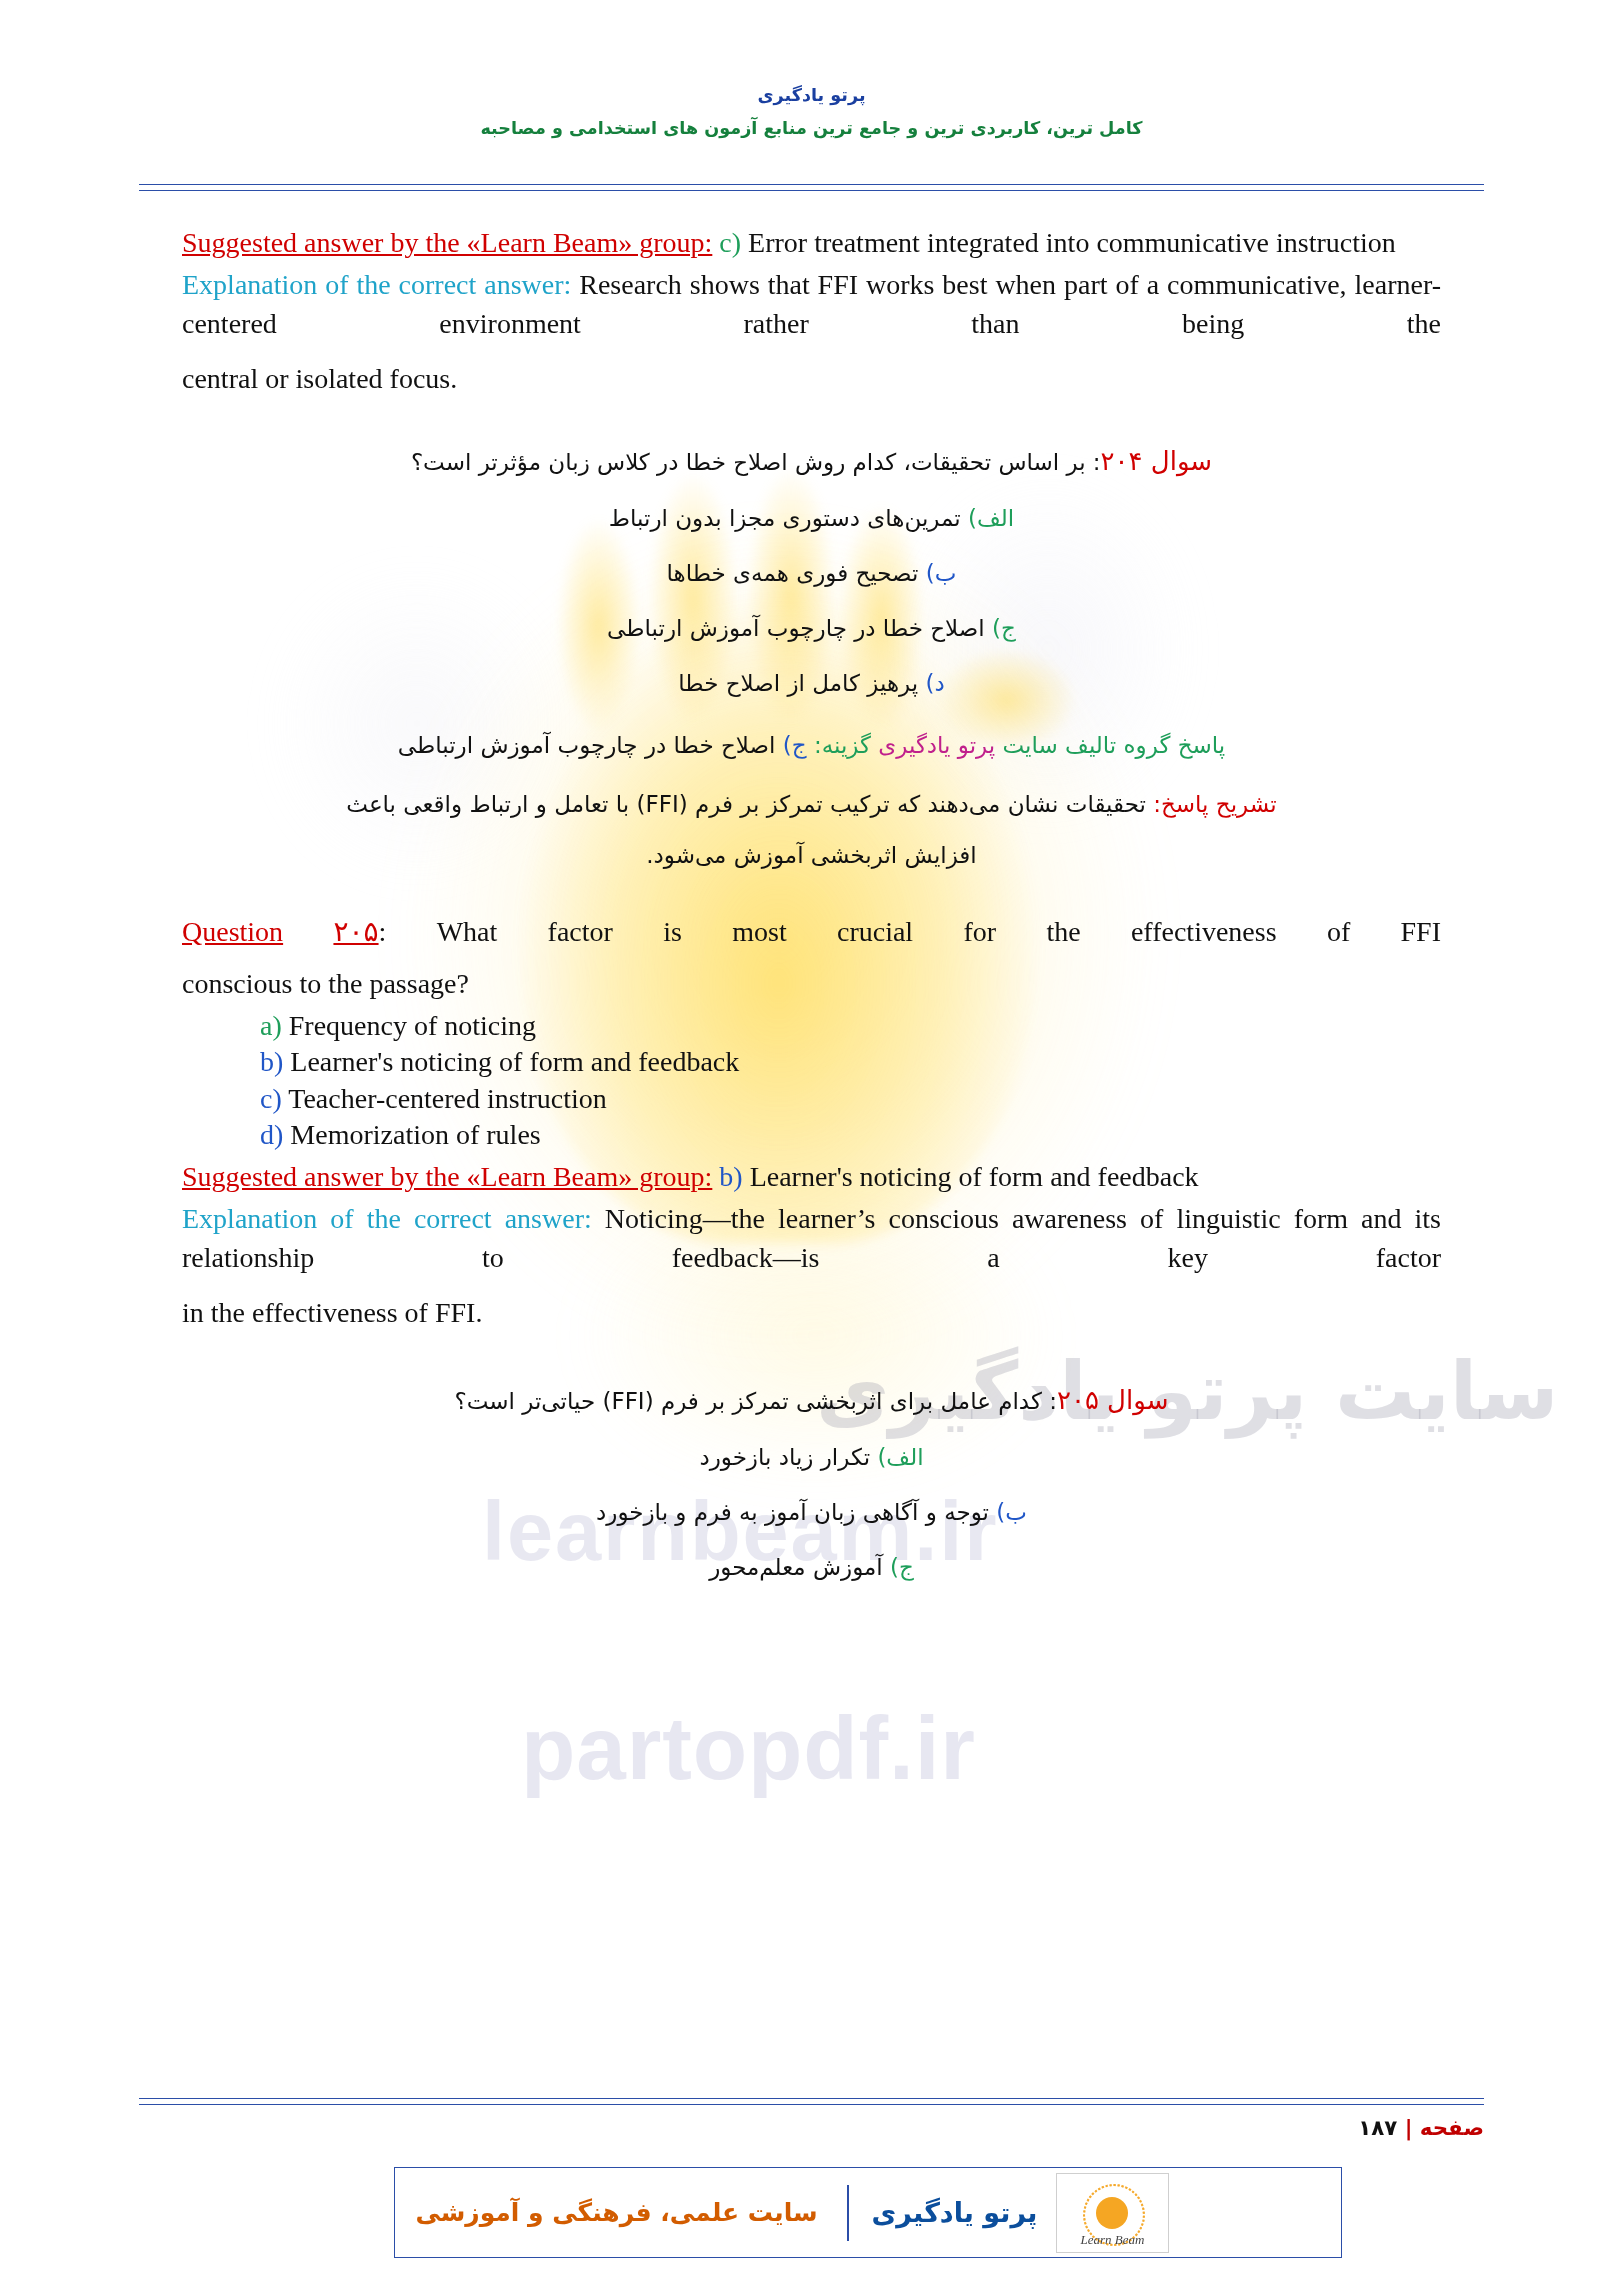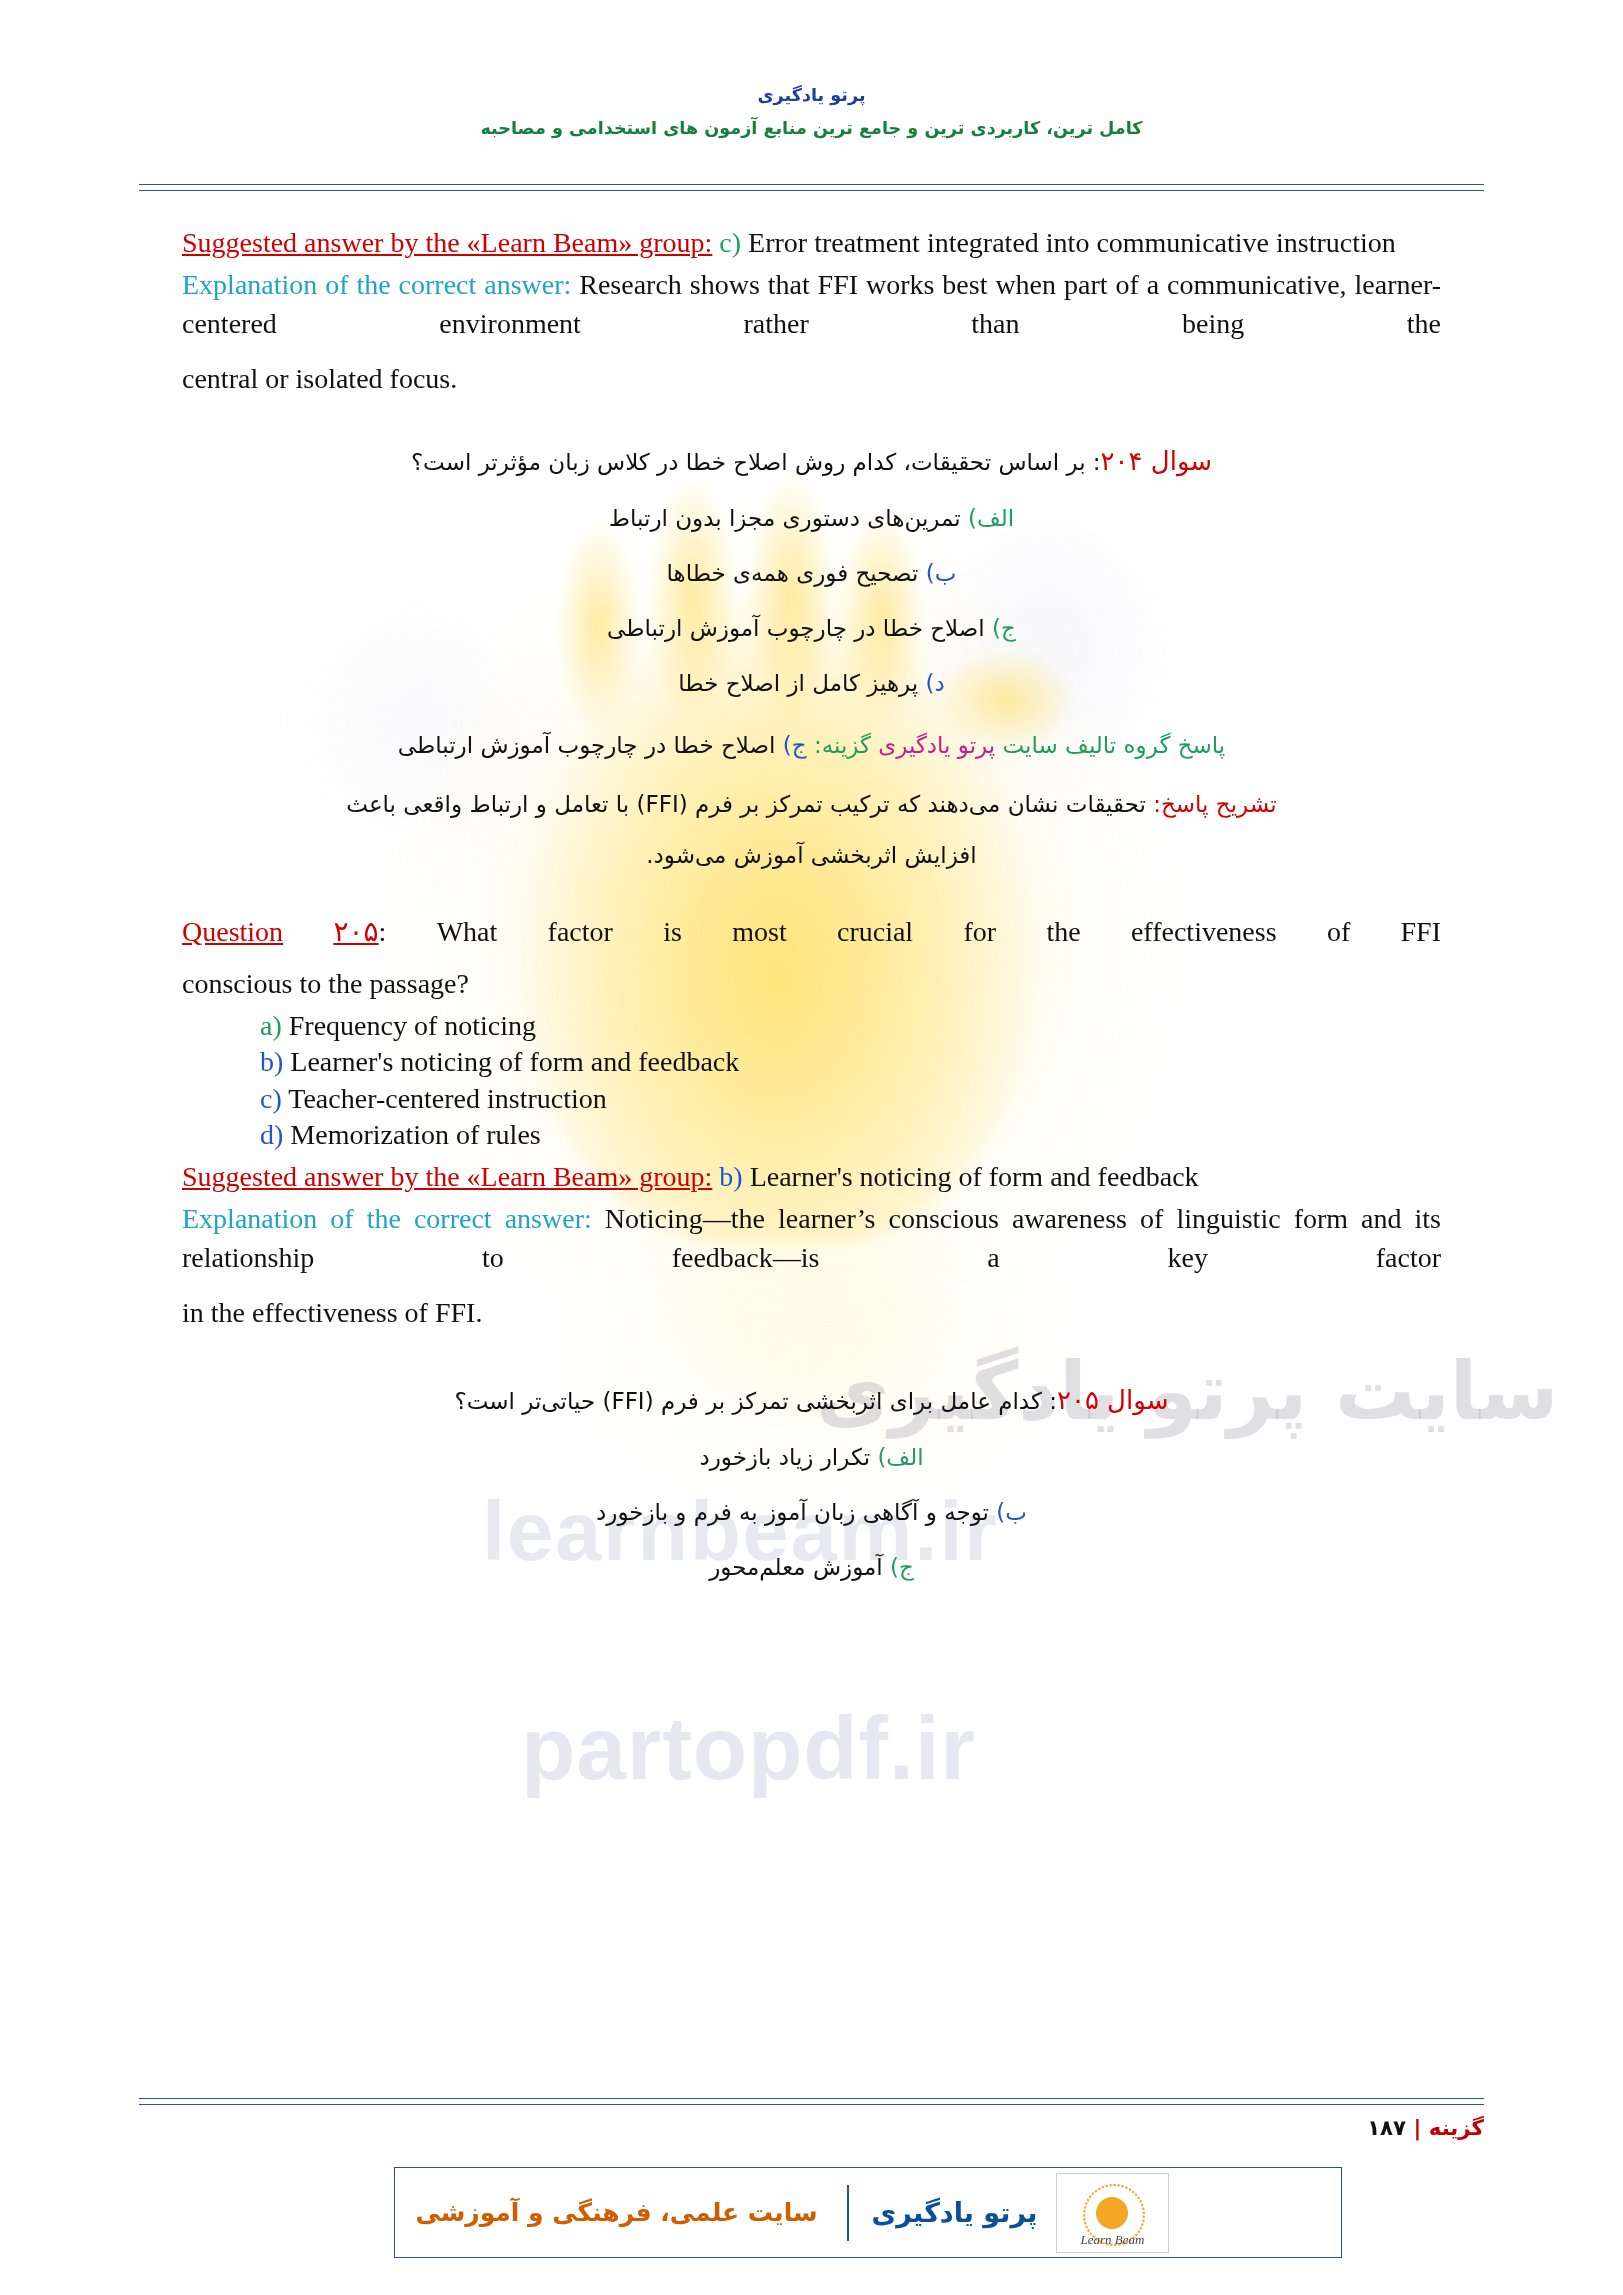--- a/index.html
+++ b/index.html
@@ -413,21 +413,21 @@
       <span class="fa-grn">ج)</span>
       <span>آموزش معلم‌محور</span>
     </div>
 
   </div>
 
   <div class="rule-bottom"></div>
 
   <div class="footer">
     <div class="page-num">
-      <span>گزینه</span>
+      <span>صفحه</span>
       <span>|</span>
       <span class="num">۱۸۷</span>
     </div>
 
     <div class="footer-bar">
       <div class="footer-slogan">سایت علمی، فرهنگی و آموزشی</div>
       <div class="footer-sep"></div>
       <div class="footer-brand">پرتو یادگیری</div>
       <div class="logo-box">
         <div class="sun"></div>

